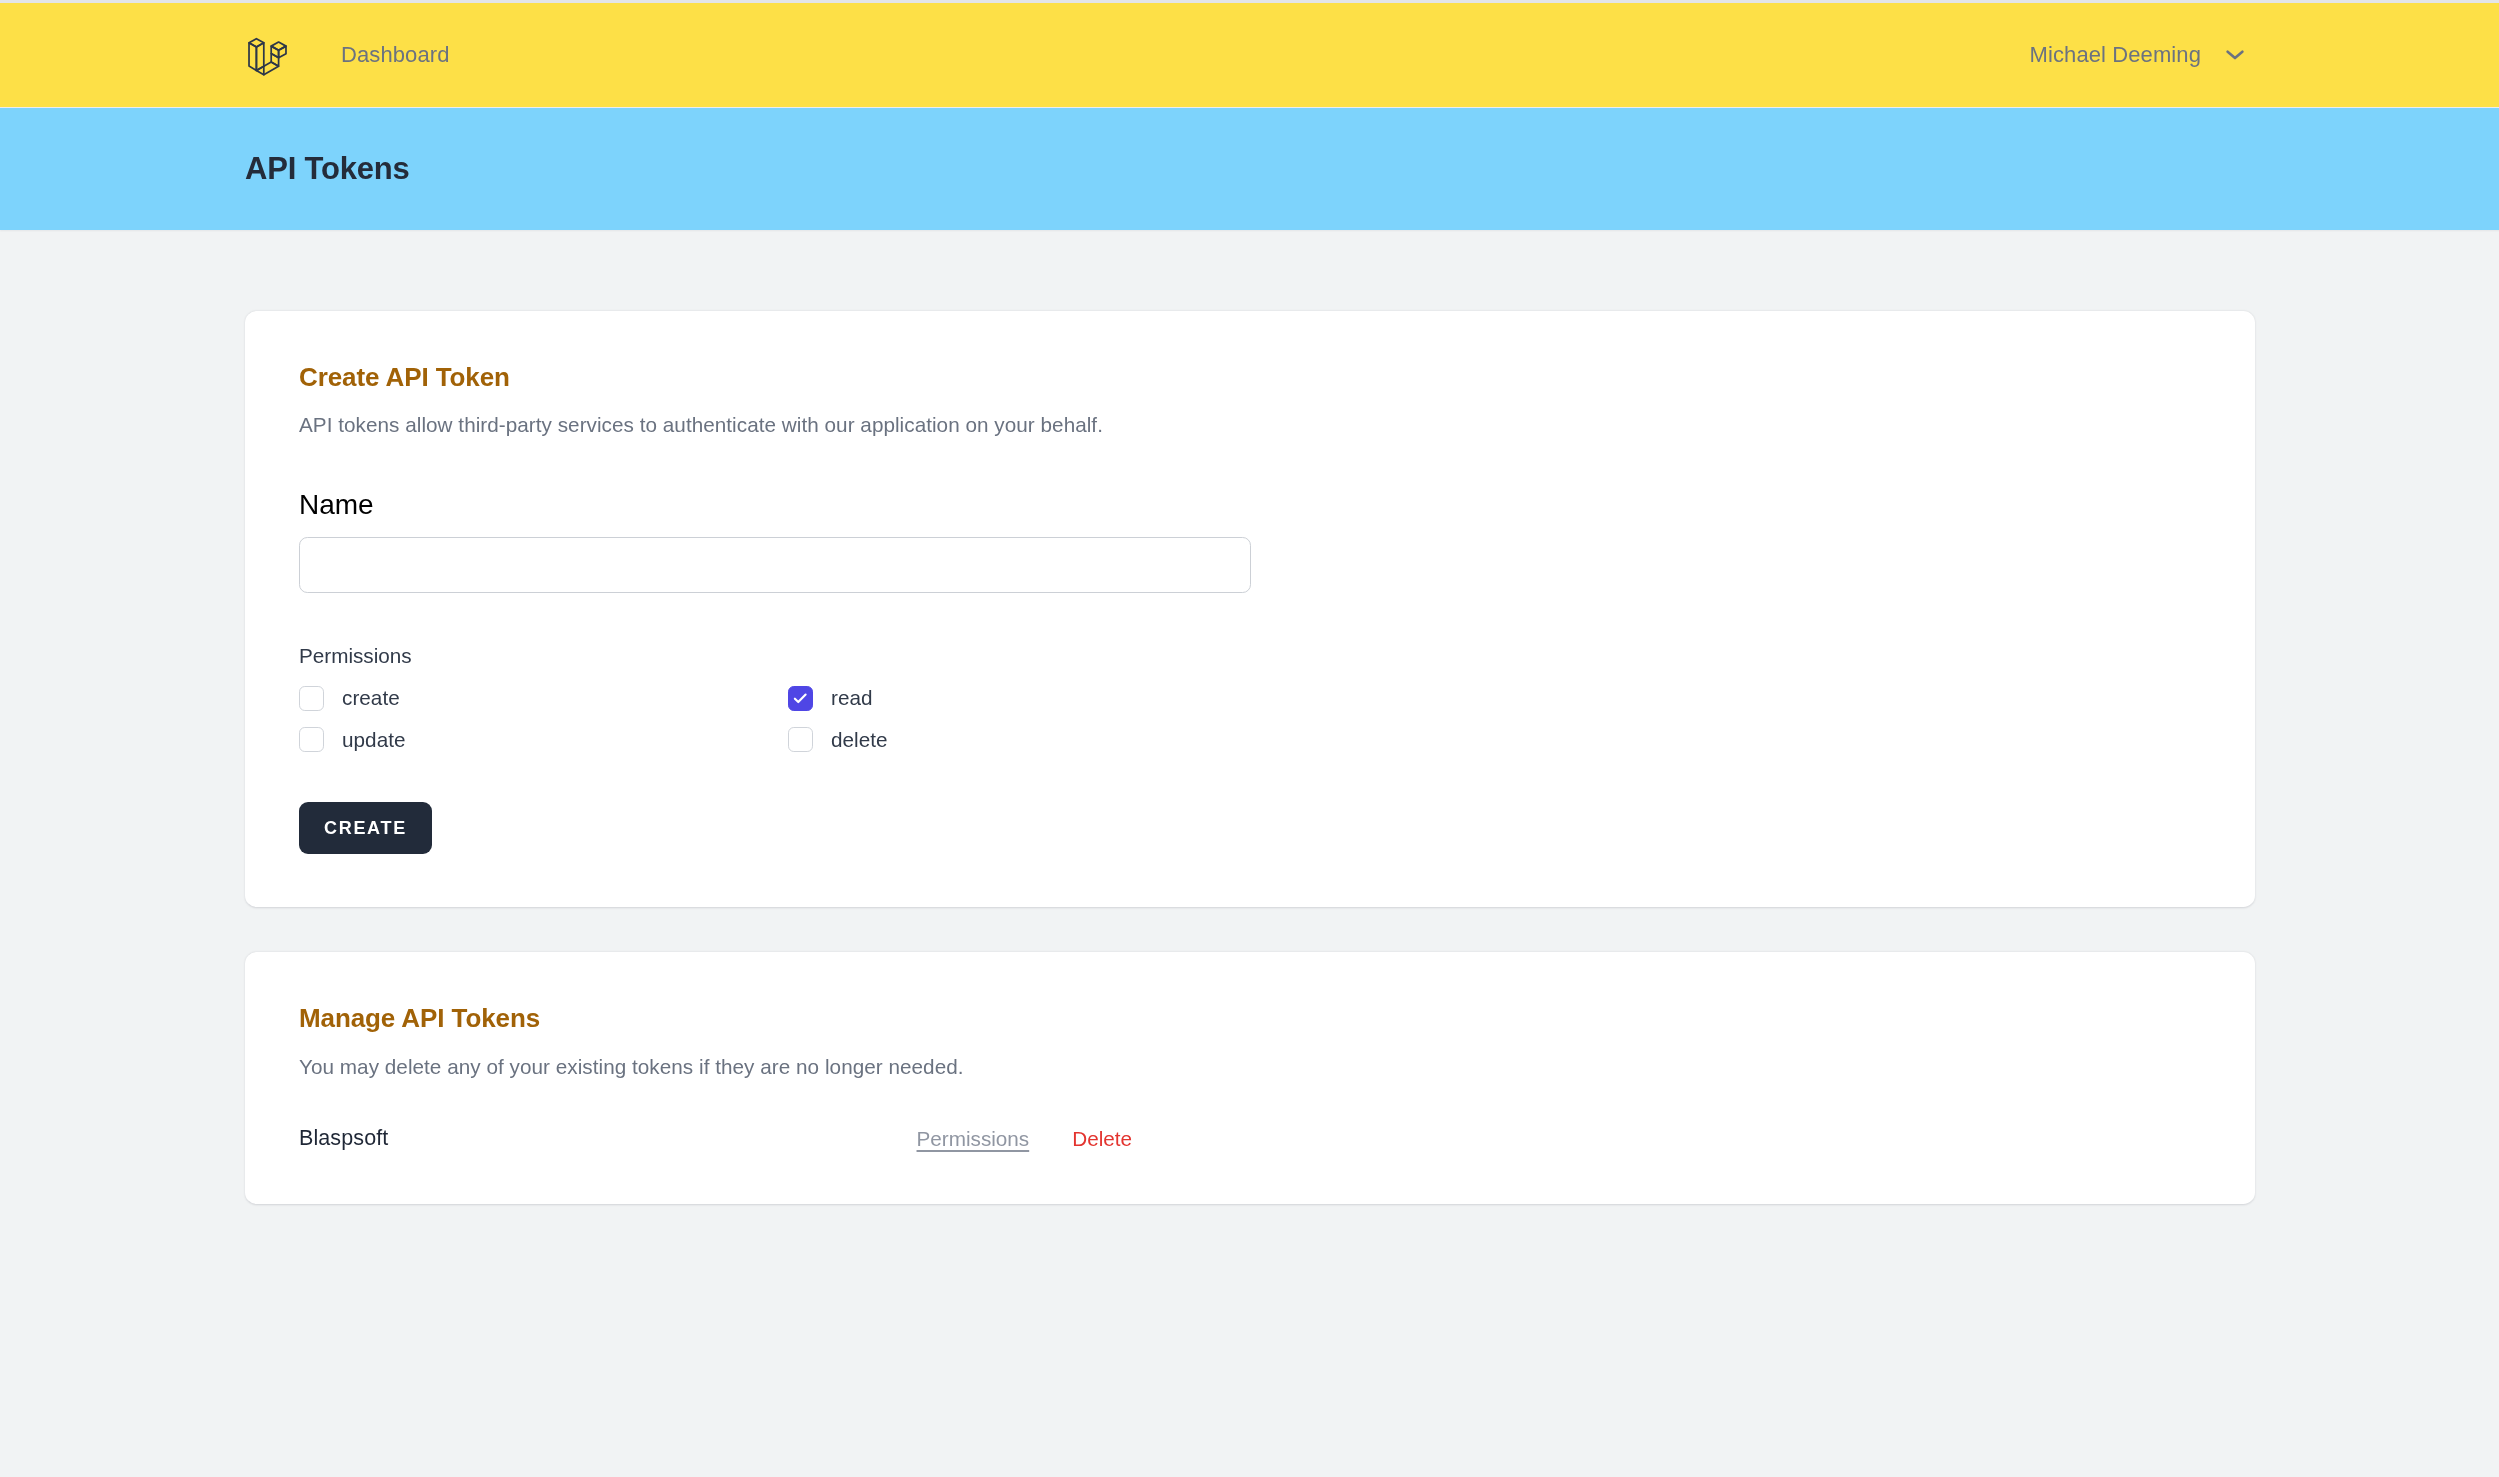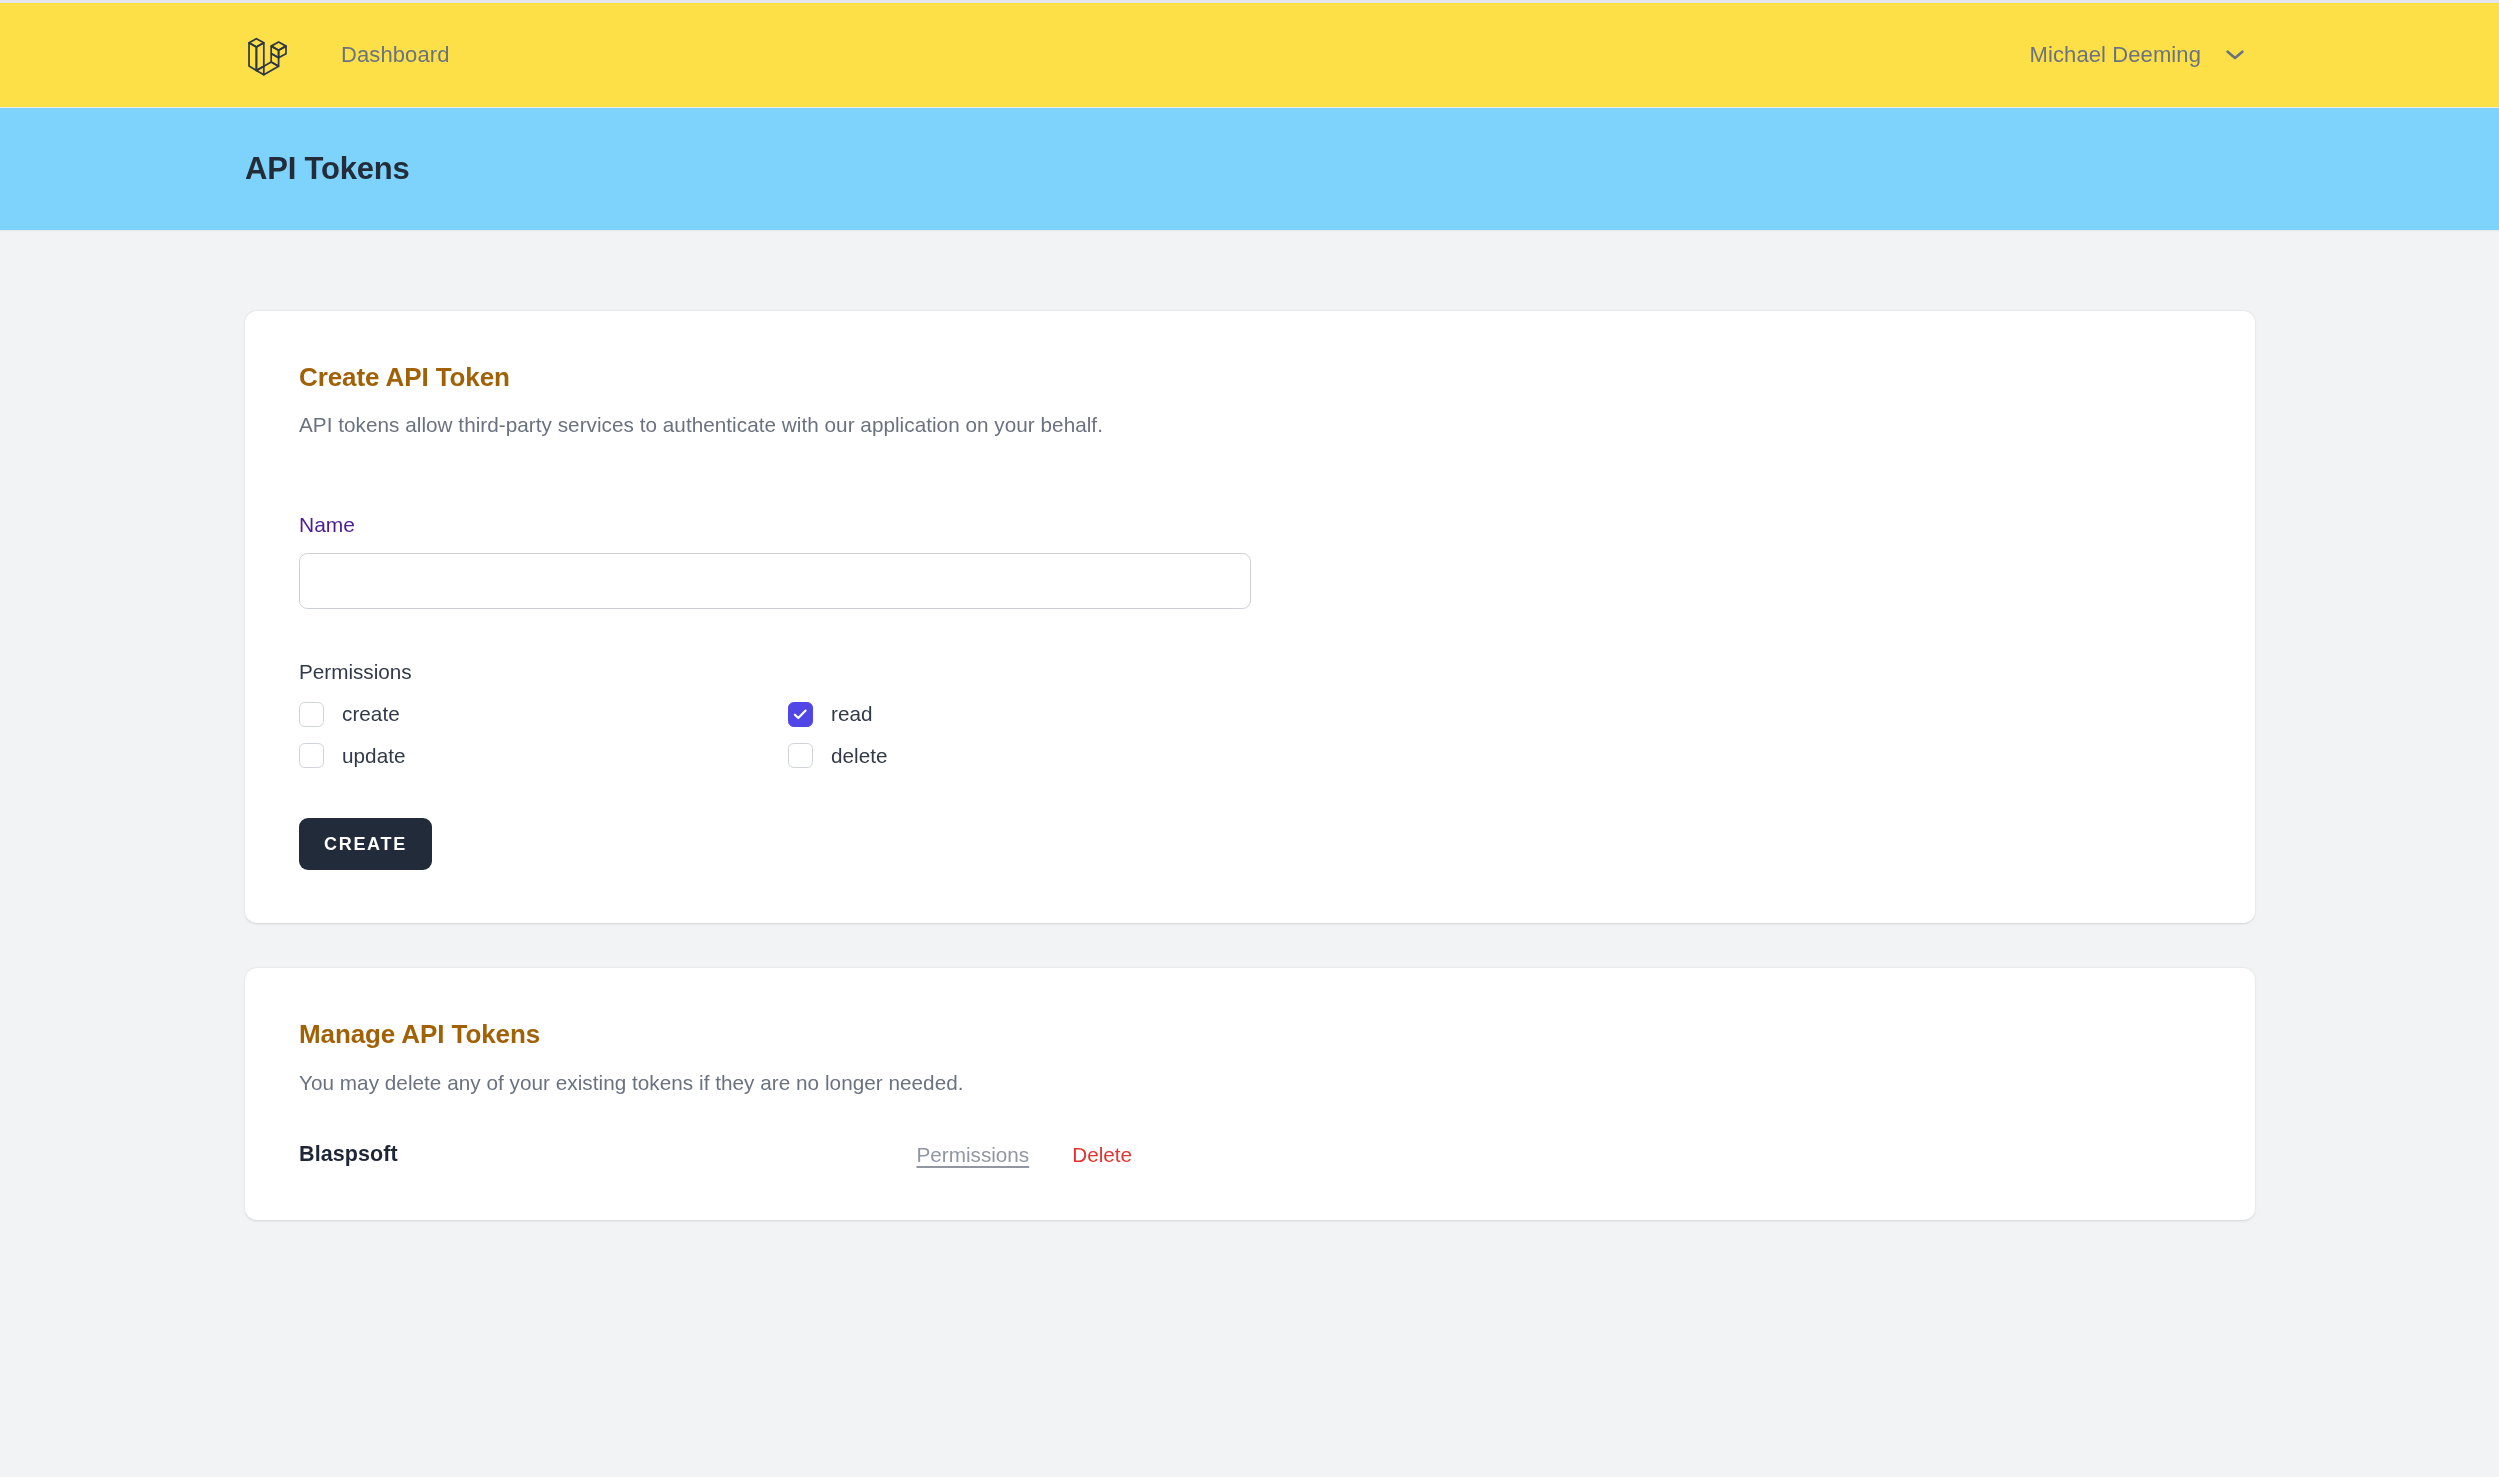--- a/index.html
+++ b/index.html
@@ -117,23 +117,23 @@
 
   .card-subtitle {
     margin-top: 20.7px;
     font-size: 20.7px;
     color: #6a7280;
     letter-spacing: 0.04px;
   }
 
   
   .field-label {
-    margin-top: 76px;
-    font-size: 21px;
-    color: #4c1d95;
+    margin-top: 52px;
+    font-size: 28px;
+    color: #000000;
     display: block;
   }
 
   .text-input {
     margin-top: 15.7px;
     width: 952px;
     height: 56px;
     border: 0.8px solid #ccd0d6;
     border-radius: 8.3px;
     background: #ffffff;
@@ -217,21 +217,21 @@
 
   
   .token-row {
     margin-top: 47px;
     display: flex;
     align-items: center;
   }
 
   .token-name {
     font-size: 21.5px;
-    font-weight: bold;
+    font-weight: normal;
     color: #1f2736;
     letter-spacing: 0.1px;
   }
 
   .token-actions {
     margin-left: auto;
     display: flex;
     align-items: center;
     gap: 43px;
     padding-right: 1069px;

